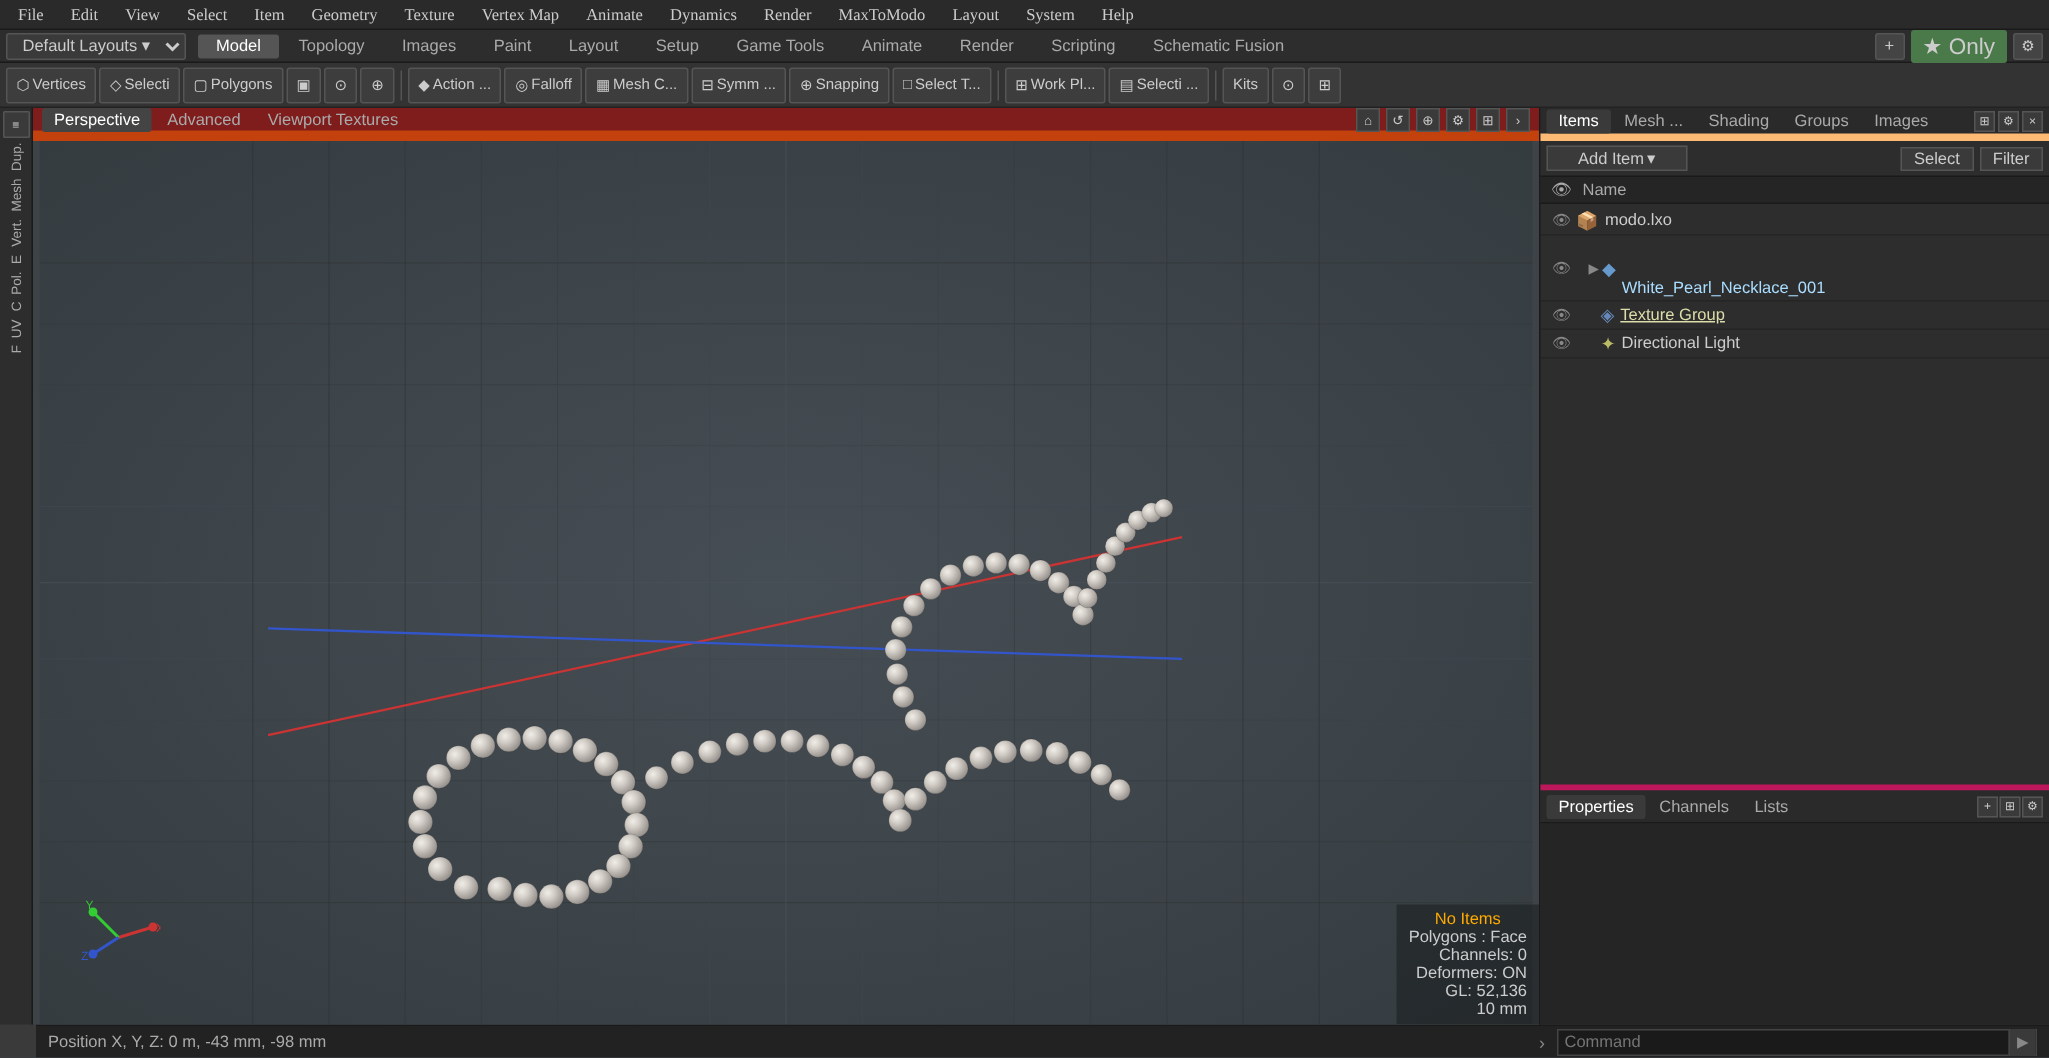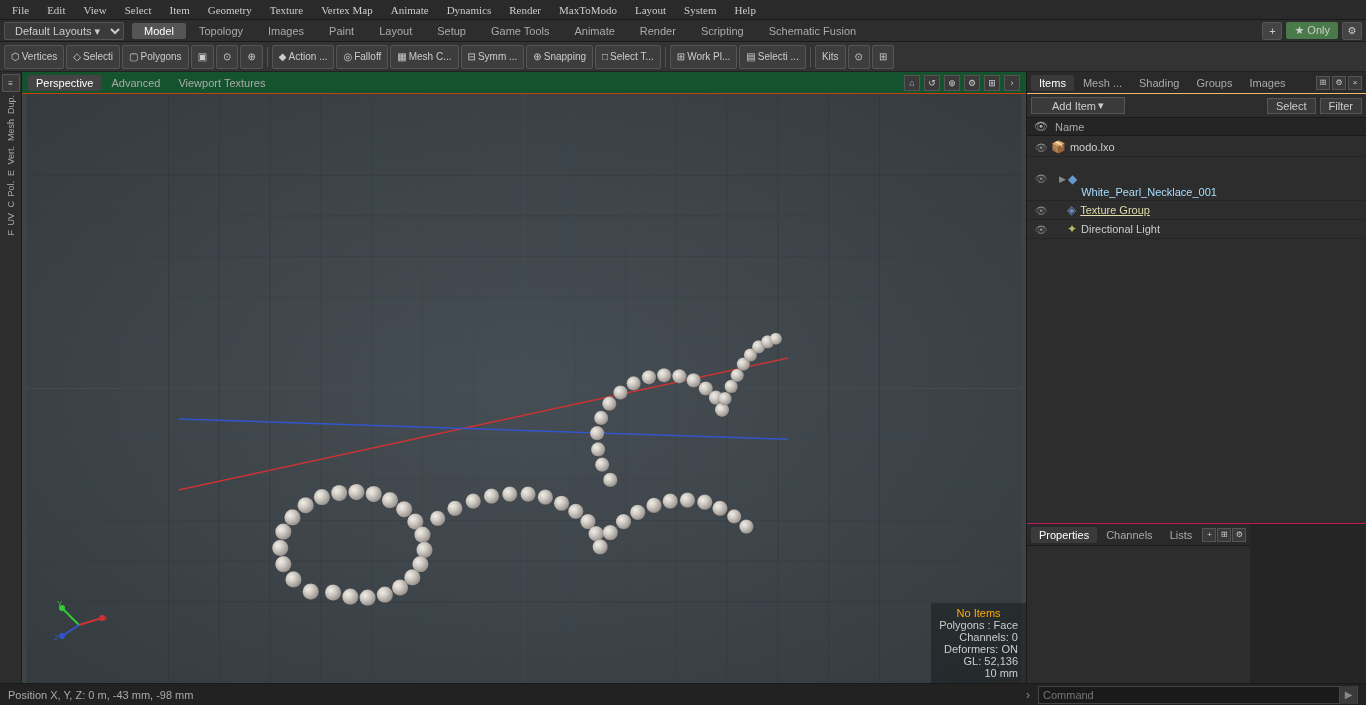--- a/index.html
+++ b/index.html
@@ -58,21 +58,21 @@
     .layout-right {
       display: flex;
       align-items: center;
       gap: 4px;
     }
     .star-only {
       background: #4a7a4a;
       color: #ccc;
       padding: 2px 8px;
       border-radius: 2px;
-      font-size: 11px;
+      font-size: 15px;
     }
     .plus-btn {
       width: 20px;
       height: 18px;
       background: #444;
       border: 1px solid #555;
       color: #ccc;
       display: flex;
       align-items: center;
       justify-content: center;
@@ -165,26 +165,26 @@
 
     
     #viewport {
       flex: 1;
       background: #3d4347;
       position: relative;
       overflow: hidden;
     }
     #viewport-header {
       height: 22px;
-      background: #14532d;
+      background: #7f1d1d;
       display: flex;
       align-items: center;
       padding: 0 6px;
       gap: 2px;
-      border-bottom: 1px solid #c2410c;
+      border-bottom: 7px solid #c2410c;
     }
     .viewport-tab {
       padding: 2px 8px;
       color: #aaa;
       font-size: 11px;
       cursor: pointer;
       border-radius: 2px;
     }
     .viewport-tab.active { background: #444; color: #fff; }
     .viewport-spacer { flex: 1; }
@@ -252,21 +252,21 @@
       display: flex;
       flex-direction: column;
     }
     #items-tabs {
       height: 22px;
       background: #2a2a2a;
       display: flex;
       align-items: center;
       padding: 0 4px;
       gap: 1px;
-      border-bottom: 1px solid #fdba74;
+      border-bottom: 5px solid #fdba74;
     }
     .panel-tab {
       padding: 2px 8px;
       color: #aaa;
       font-size: 11px;
       cursor: pointer;
       border-radius: 2px;
     }
     .panel-tab.active { background: #3a3a3a; color: #fff; }
     .panel-tab-spacer { flex: 1; }
@@ -355,21 +355,22 @@
     .item-icon { font-size: 12px; margin-right: 4px; }
     .item-name { flex: 1; color: #ccc; }
     .item-name.mesh { color: #aaddff; margin-top: 27px; }
     .item-name.group { color: #ddddaa; text-decoration: underline; }
 
     
     #properties-panel {
       height: 160px;
       background: #2d2d2d;
       display: flex;
-      border-top: 1px solid #be185d;
+      flex-direction: column;
+      border-top: 4px solid #be185d;
     }
     #properties-tabs {
       height: 22px;
       background: #2a2a2a;
       display: flex;
       align-items: center;
       padding: 0 4px;
       gap: 1px;
       border-bottom: 1px solid #1a1a1a;
     }
@@ -388,20 +389,21 @@
 
     
     #statusbar {
       height: 22px;
       background: #222;
       display: flex;
       align-items: center;
       padding: 0 8px;
       gap: 8px;
       border-top: 1px solid #1a1a1a;
+      margin-left: 24px;
     }
     .status-left {
       flex: 1;
       font-size: 11px;
       color: #aaa;
     }
     .status-arrow {
       color: #888;
       font-size: 12px;
       cursor: pointer;

